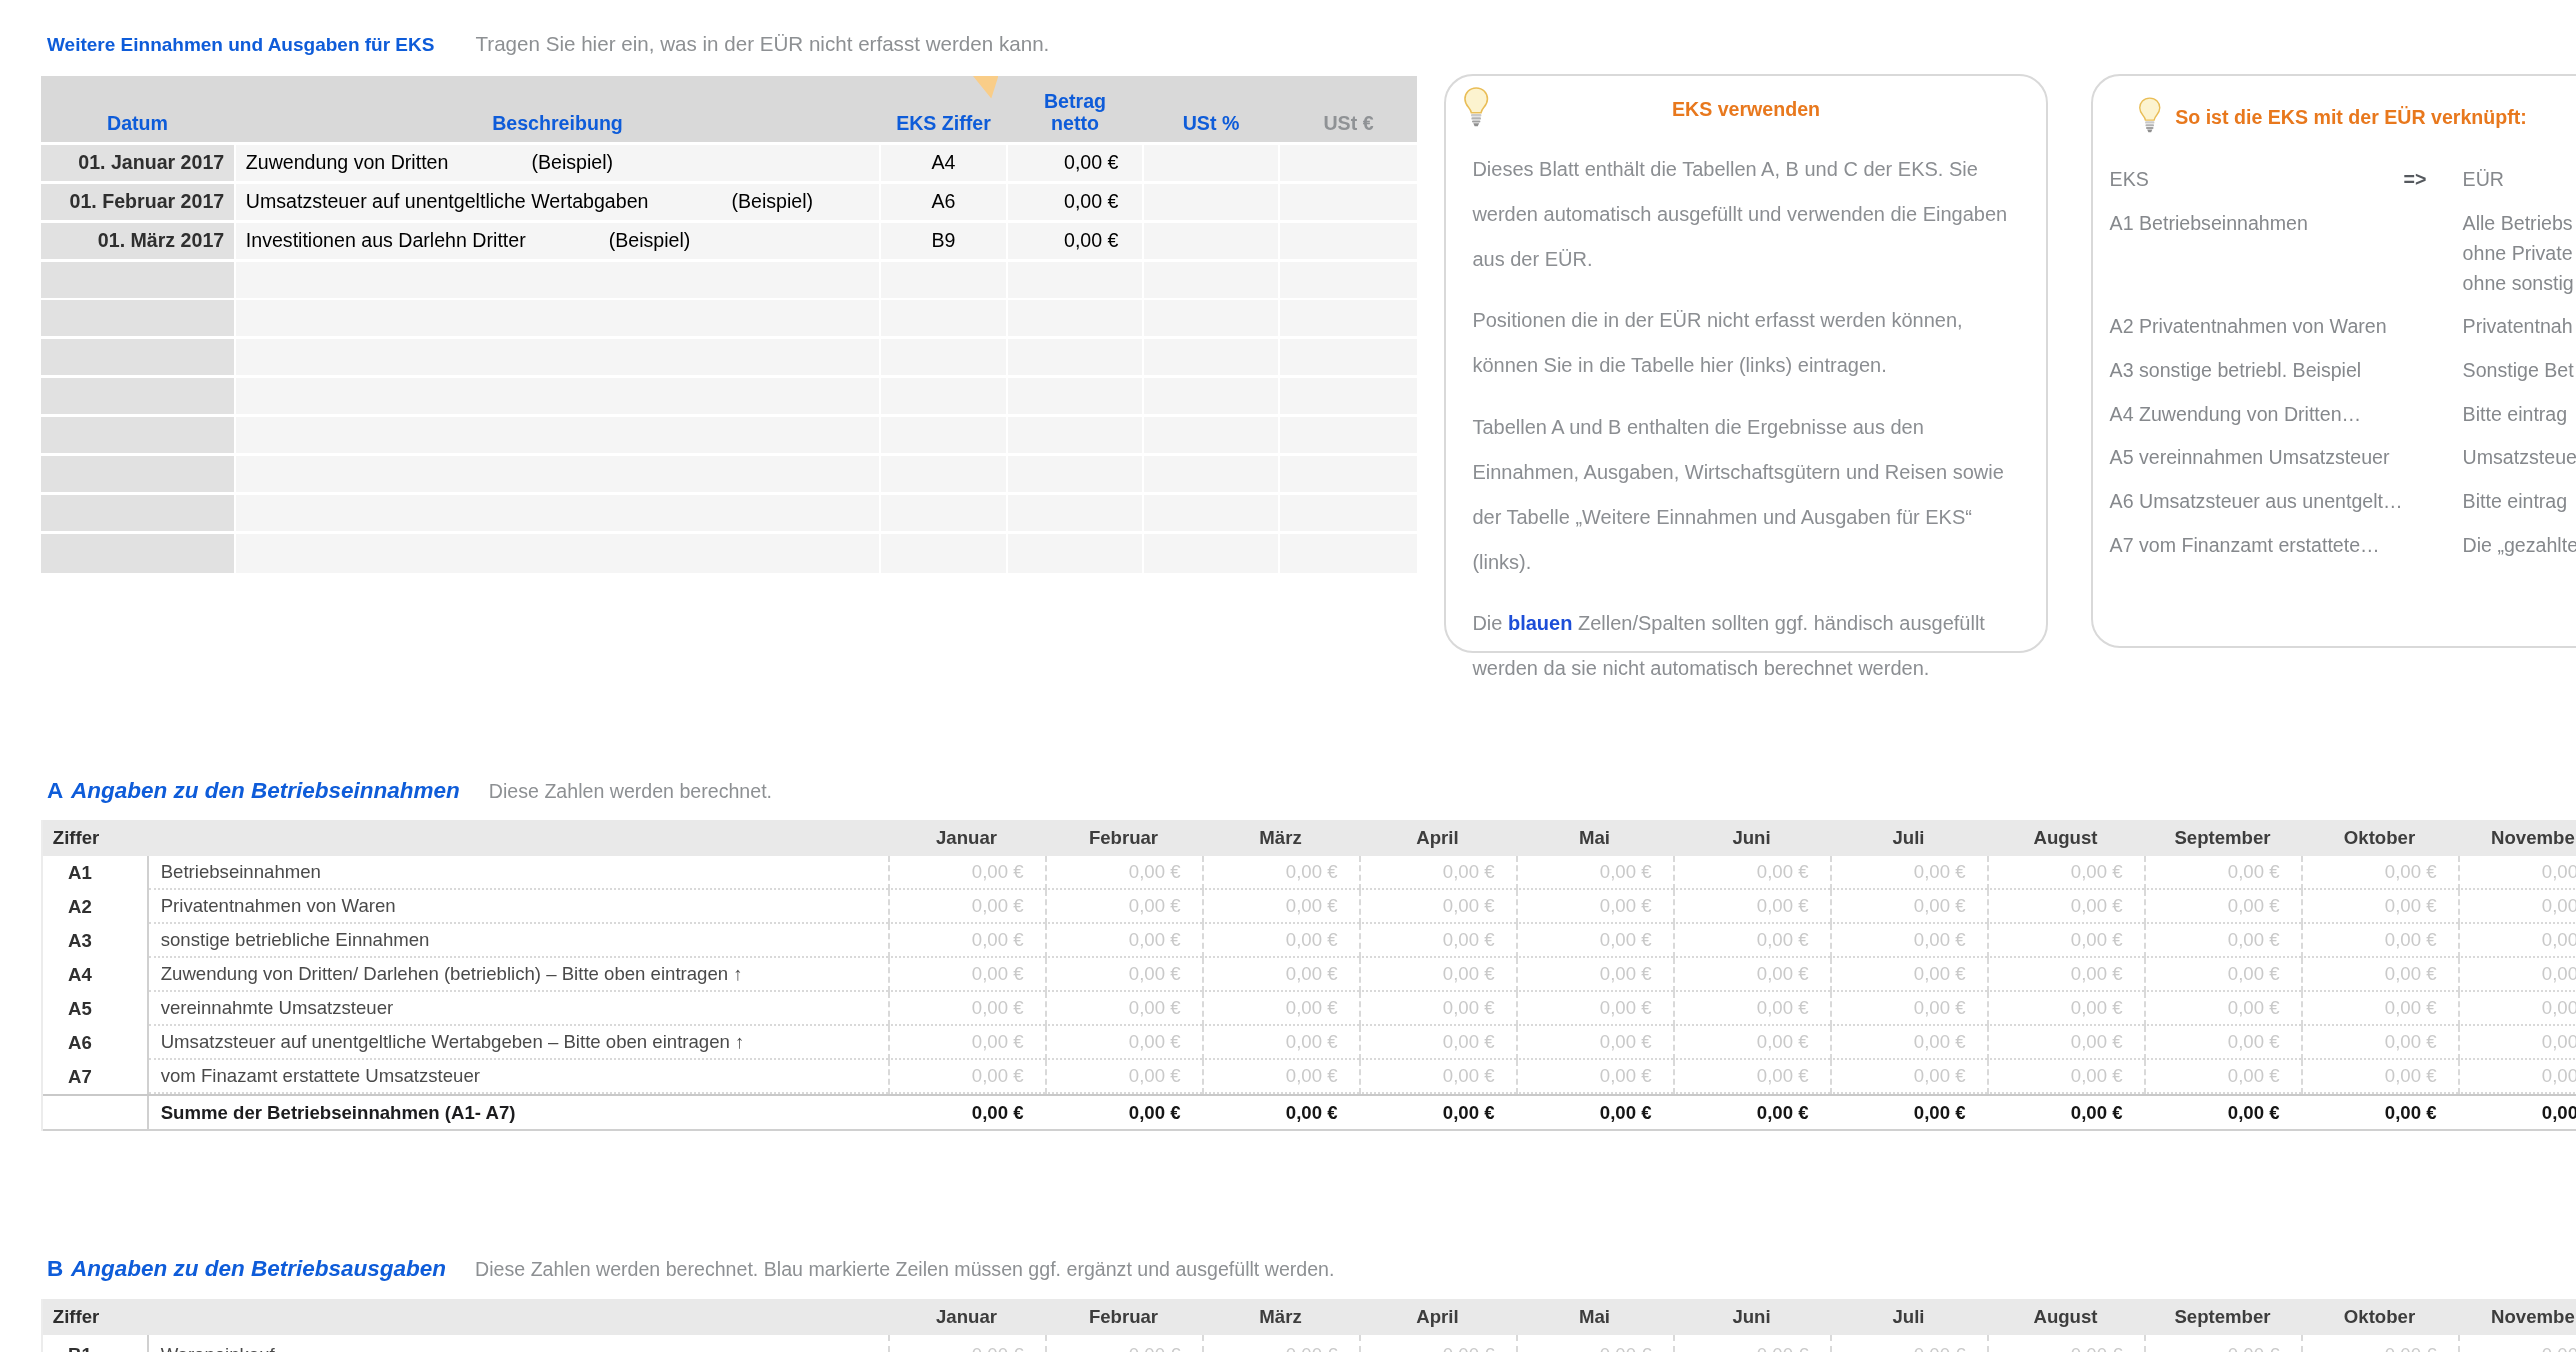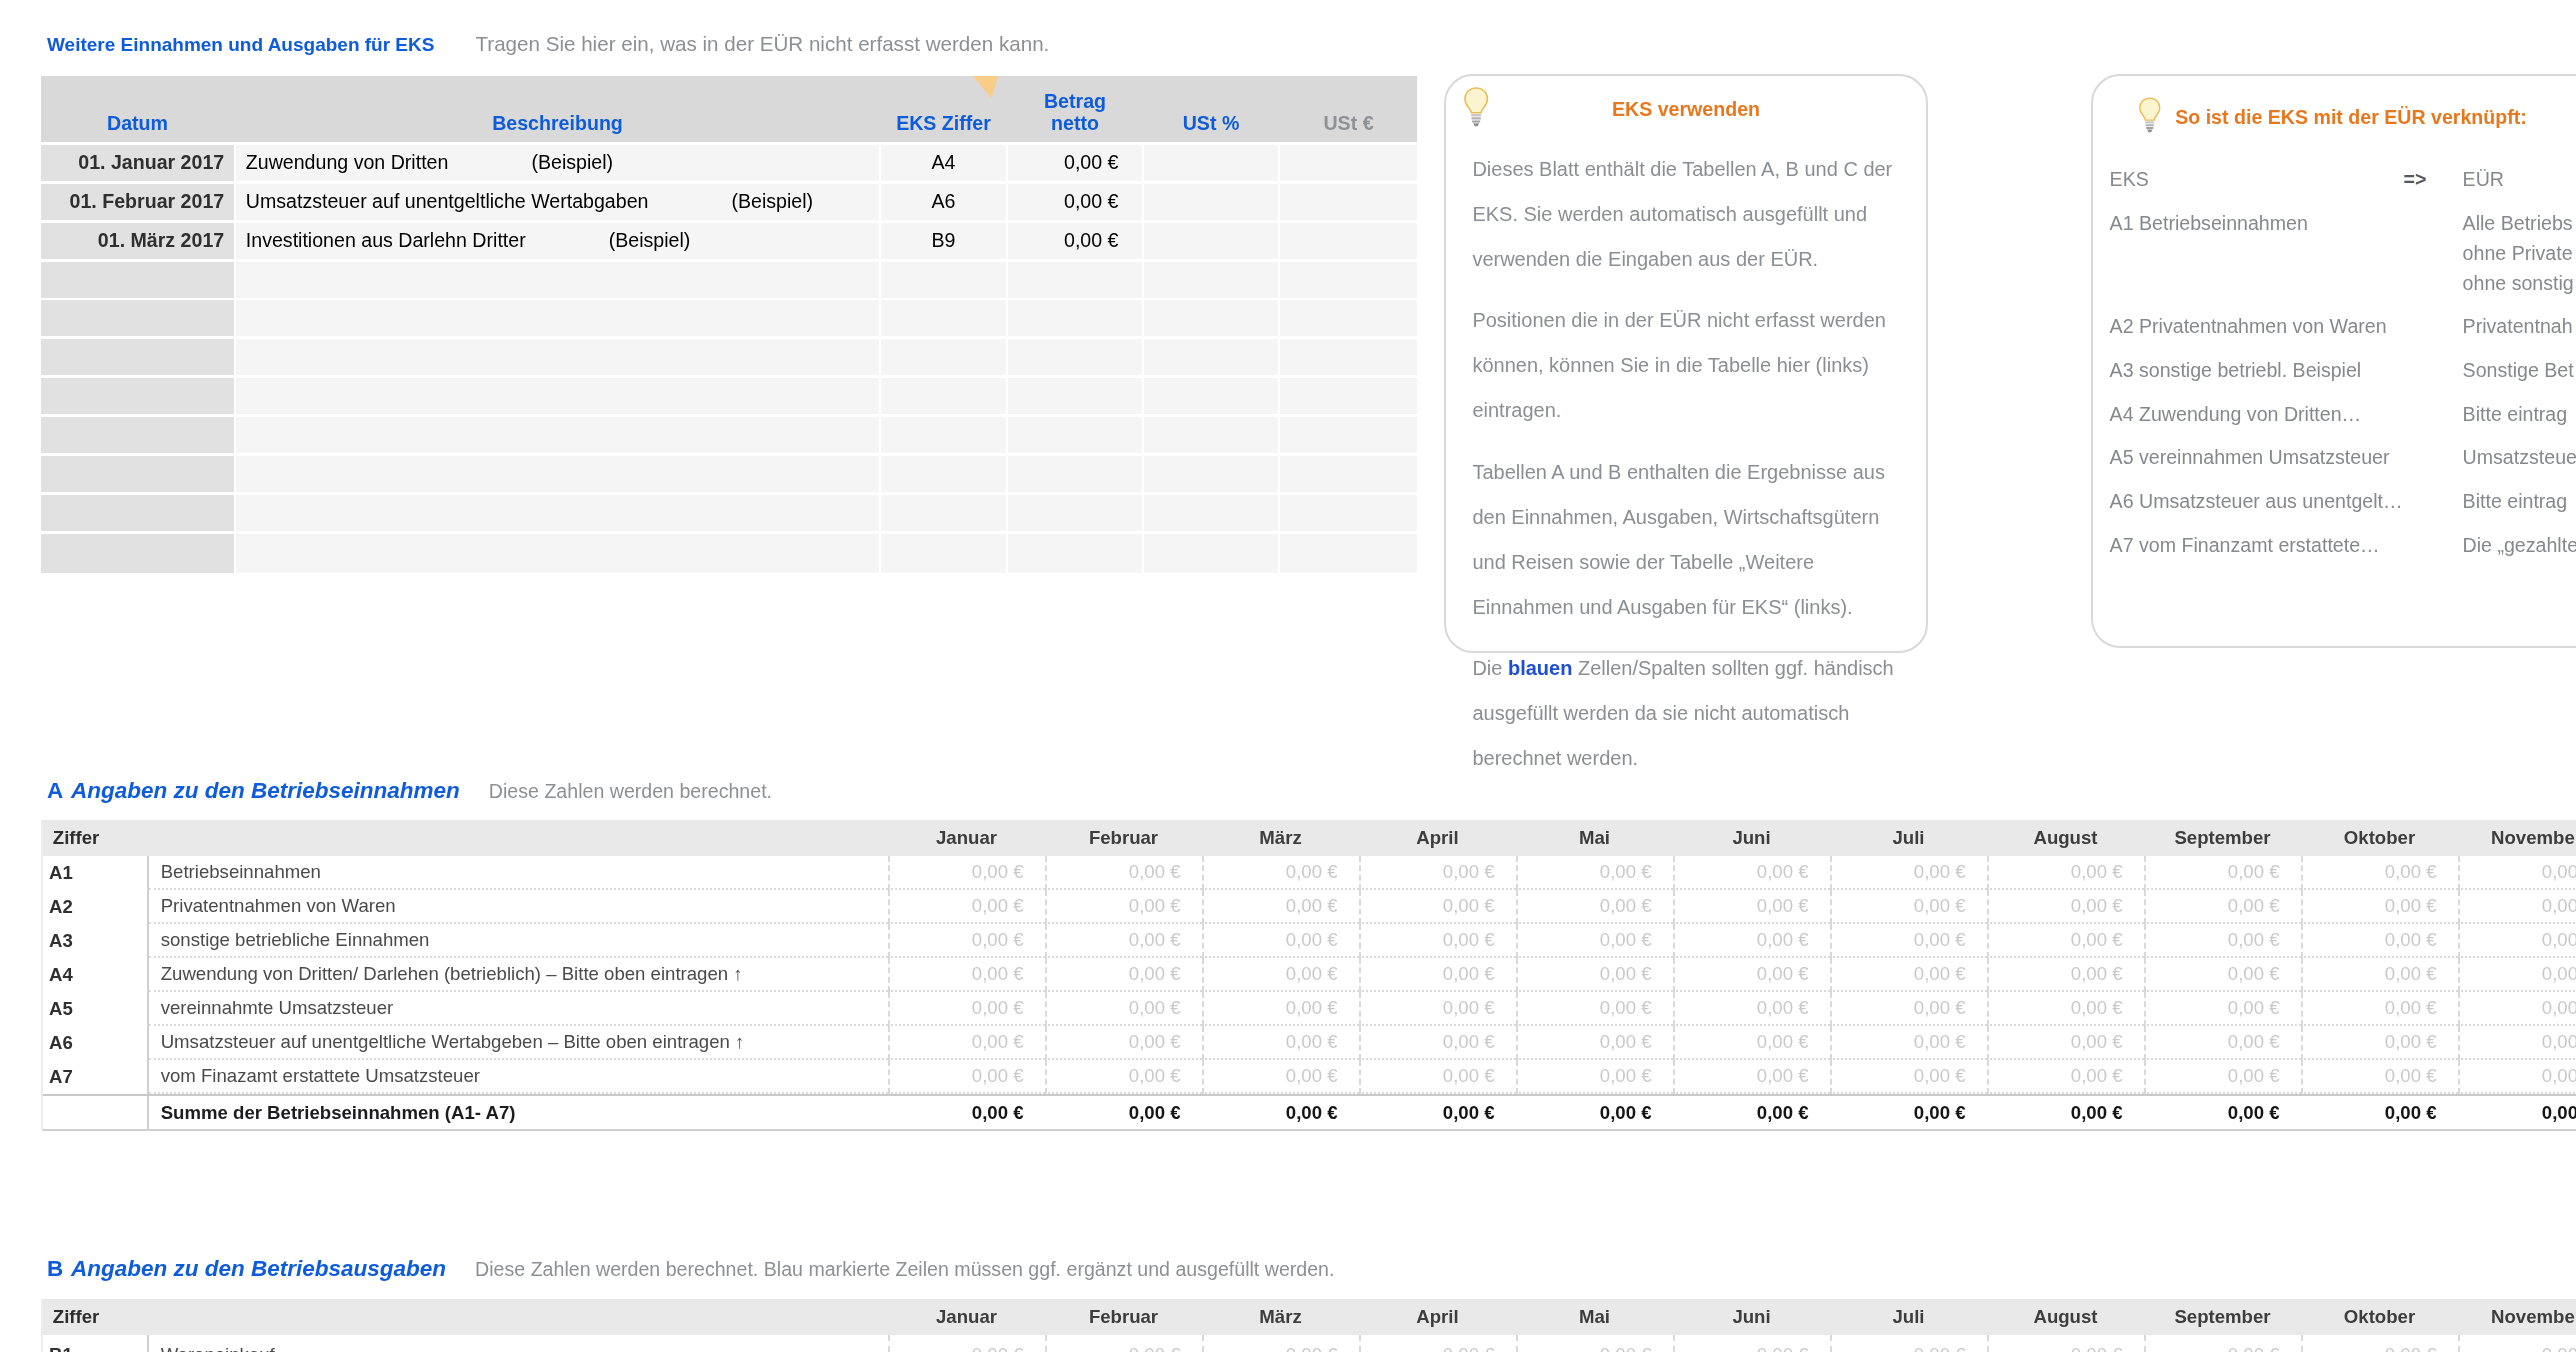--- a/index.html
+++ b/index.html
@@ -28,21 +28,21 @@
   .t1row .c-besch .beispiel{margin-left:83px;}
   .t1row .c-eks{justify-content:center;}
   .t1row .c-betrag{justify-content:flex-end;padding-right:23.5px;}
   .t1cells{display:contents;}
   .t1cells>div{background:#f5f5f5;}
   .t1cells>div:first-child{background:#e1e1e1;}
   .t1row.tall{height:39px;}
 
   
   .tipbox{position:absolute;top:74px;background:#ffffff;border:2px solid #d9d9d9;border-radius:29px;box-sizing:border-box;}
-  #box1{left:1444px;width:484px;height:579px;}
+  #box1{left:1444px;width:604px;height:579px;}
   #box2{left:2091px;width:554px;height:574px;}
   .box-head{position:relative;height:53px;}
   .box-head .bulb{position:absolute;left:16.6px;top:9.8px;}
   .box-title{position:absolute;left:0;right:0;top:21.5px;text-align:center;font-size:19.6px;font-weight:bold;color:#e8781d;}
   #box1 .box-body{padding:17.6px 25.4px 0 26.4px;}
   #box1 p{margin:0 0 16.6px 0;font-size:20px;line-height:45px;color:#8b8e92;}
   .hl-blue{color:#1d4ed8;font-weight:bold;}
   #box2 .box-head2{display:flex;align-items:center;gap:13.7px;padding:19.6px 0 0 45px;}
   #box2 .box-title2{font-size:19.6px;font-weight:bold;color:#e8781d;white-space:nowrap;}
   #box2 .map-grid{display:grid;grid-template-columns:294px 59px 215px;row-gap:13.7px;
@@ -60,21 +60,21 @@
 
   .mtable{position:absolute;left:41px;width:2567px;border-left:2px solid #ececec;box-sizing:border-box;}
   #tableA{top:820px;}
   #tableB{top:1299px;}
   .arow{display:grid;grid-template-columns:106px 739px auto;}
   .ahead{background:#e9e9e9;height:36px;}
   .ahead .ziffer-h{display:flex;align-items:center;padding-left:9.8px;font-size:18.6px;font-weight:bold;color:#2e2e2e;}
   .mwrap{display:grid;grid-template-columns:repeat(11,157px);}
   .mhead{display:flex;align-items:center;justify-content:center;font-size:18.6px;font-weight:bold;color:#3d3d3d;}
   .body-row{height:34px;background:#ffffff;}
-  .aziffer{display:flex;align-items:center;padding-left:6px;font-size:18.6px;font-weight:bold;color:#303030;border-right:2px solid #d0d0d0;box-sizing:border-box;}
+  .aziffer{display:flex;align-items:center;padding-left:25px;font-size:18.6px;font-weight:bold;color:#303030;border-right:2px solid #d0d0d0;box-sizing:border-box;}
   .adesc{display:flex;align-items:center;padding-left:11.7px;font-size:18.6px;color:#4a4a4a;border-bottom:2px dotted #d9d9d9;box-sizing:border-box;white-space:nowrap;}
   .mcell{display:flex;align-items:center;justify-content:flex-end;padding-right:21.5px;font-size:18.6px;color:#c9c9c9;
     border-left:2px dashed #d9d9d9;border-bottom:2px dotted #d9d9d9;box-sizing:border-box;}
   .body-row:last-of-type .adesc,.body-row:last-of-type .mcell{border-bottom-style:none;}
   .sum-row{height:37px;background:#ffffff;border-top:2px solid #c9c9c9;border-bottom:2px solid #d0d0d0;box-sizing:border-box;}
   .sum-label{display:flex;align-items:center;padding-left:11.7px;font-size:18.6px;font-weight:bold;color:#1d1d1f;border-right:none;white-space:nowrap;grid-column:2;}
   .sum-zif{border-right:2px solid #d0d0d0;}
   .msum{display:flex;align-items:center;justify-content:flex-end;padding-right:21.5px;font-size:18.6px;font-weight:bold;color:#151515;}
   #tableB .body-row{height:39px;}
 </style>

